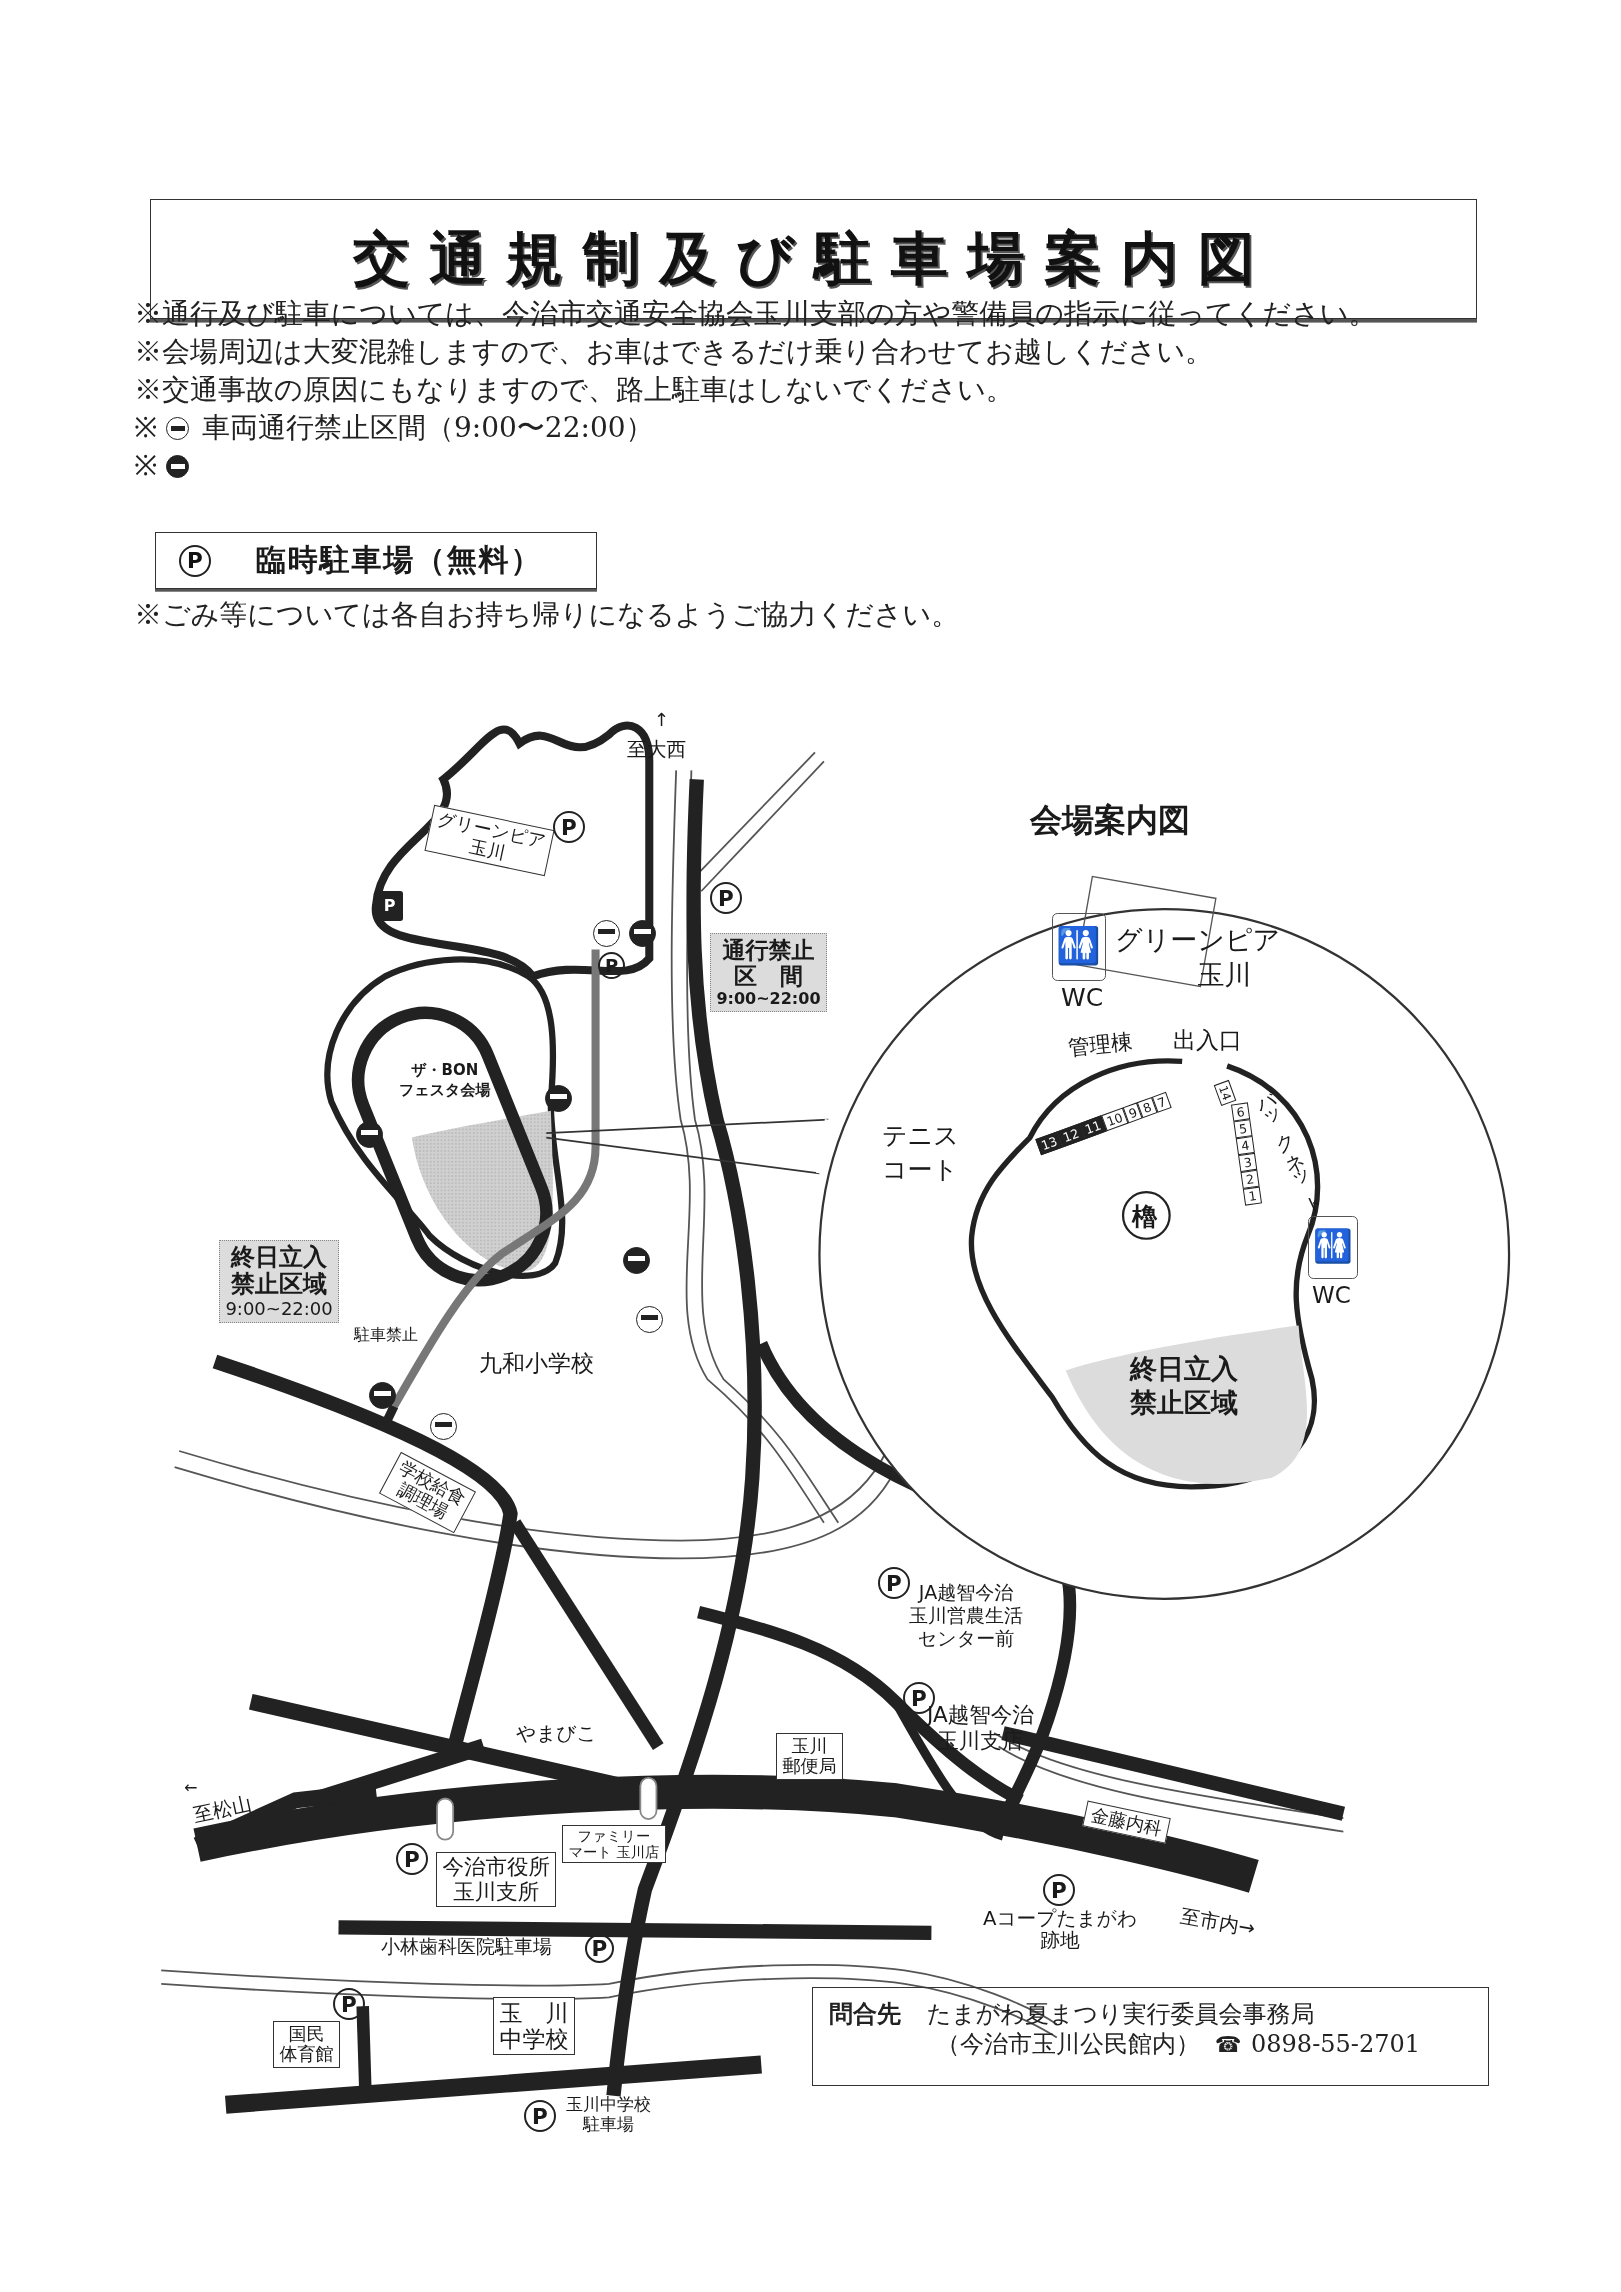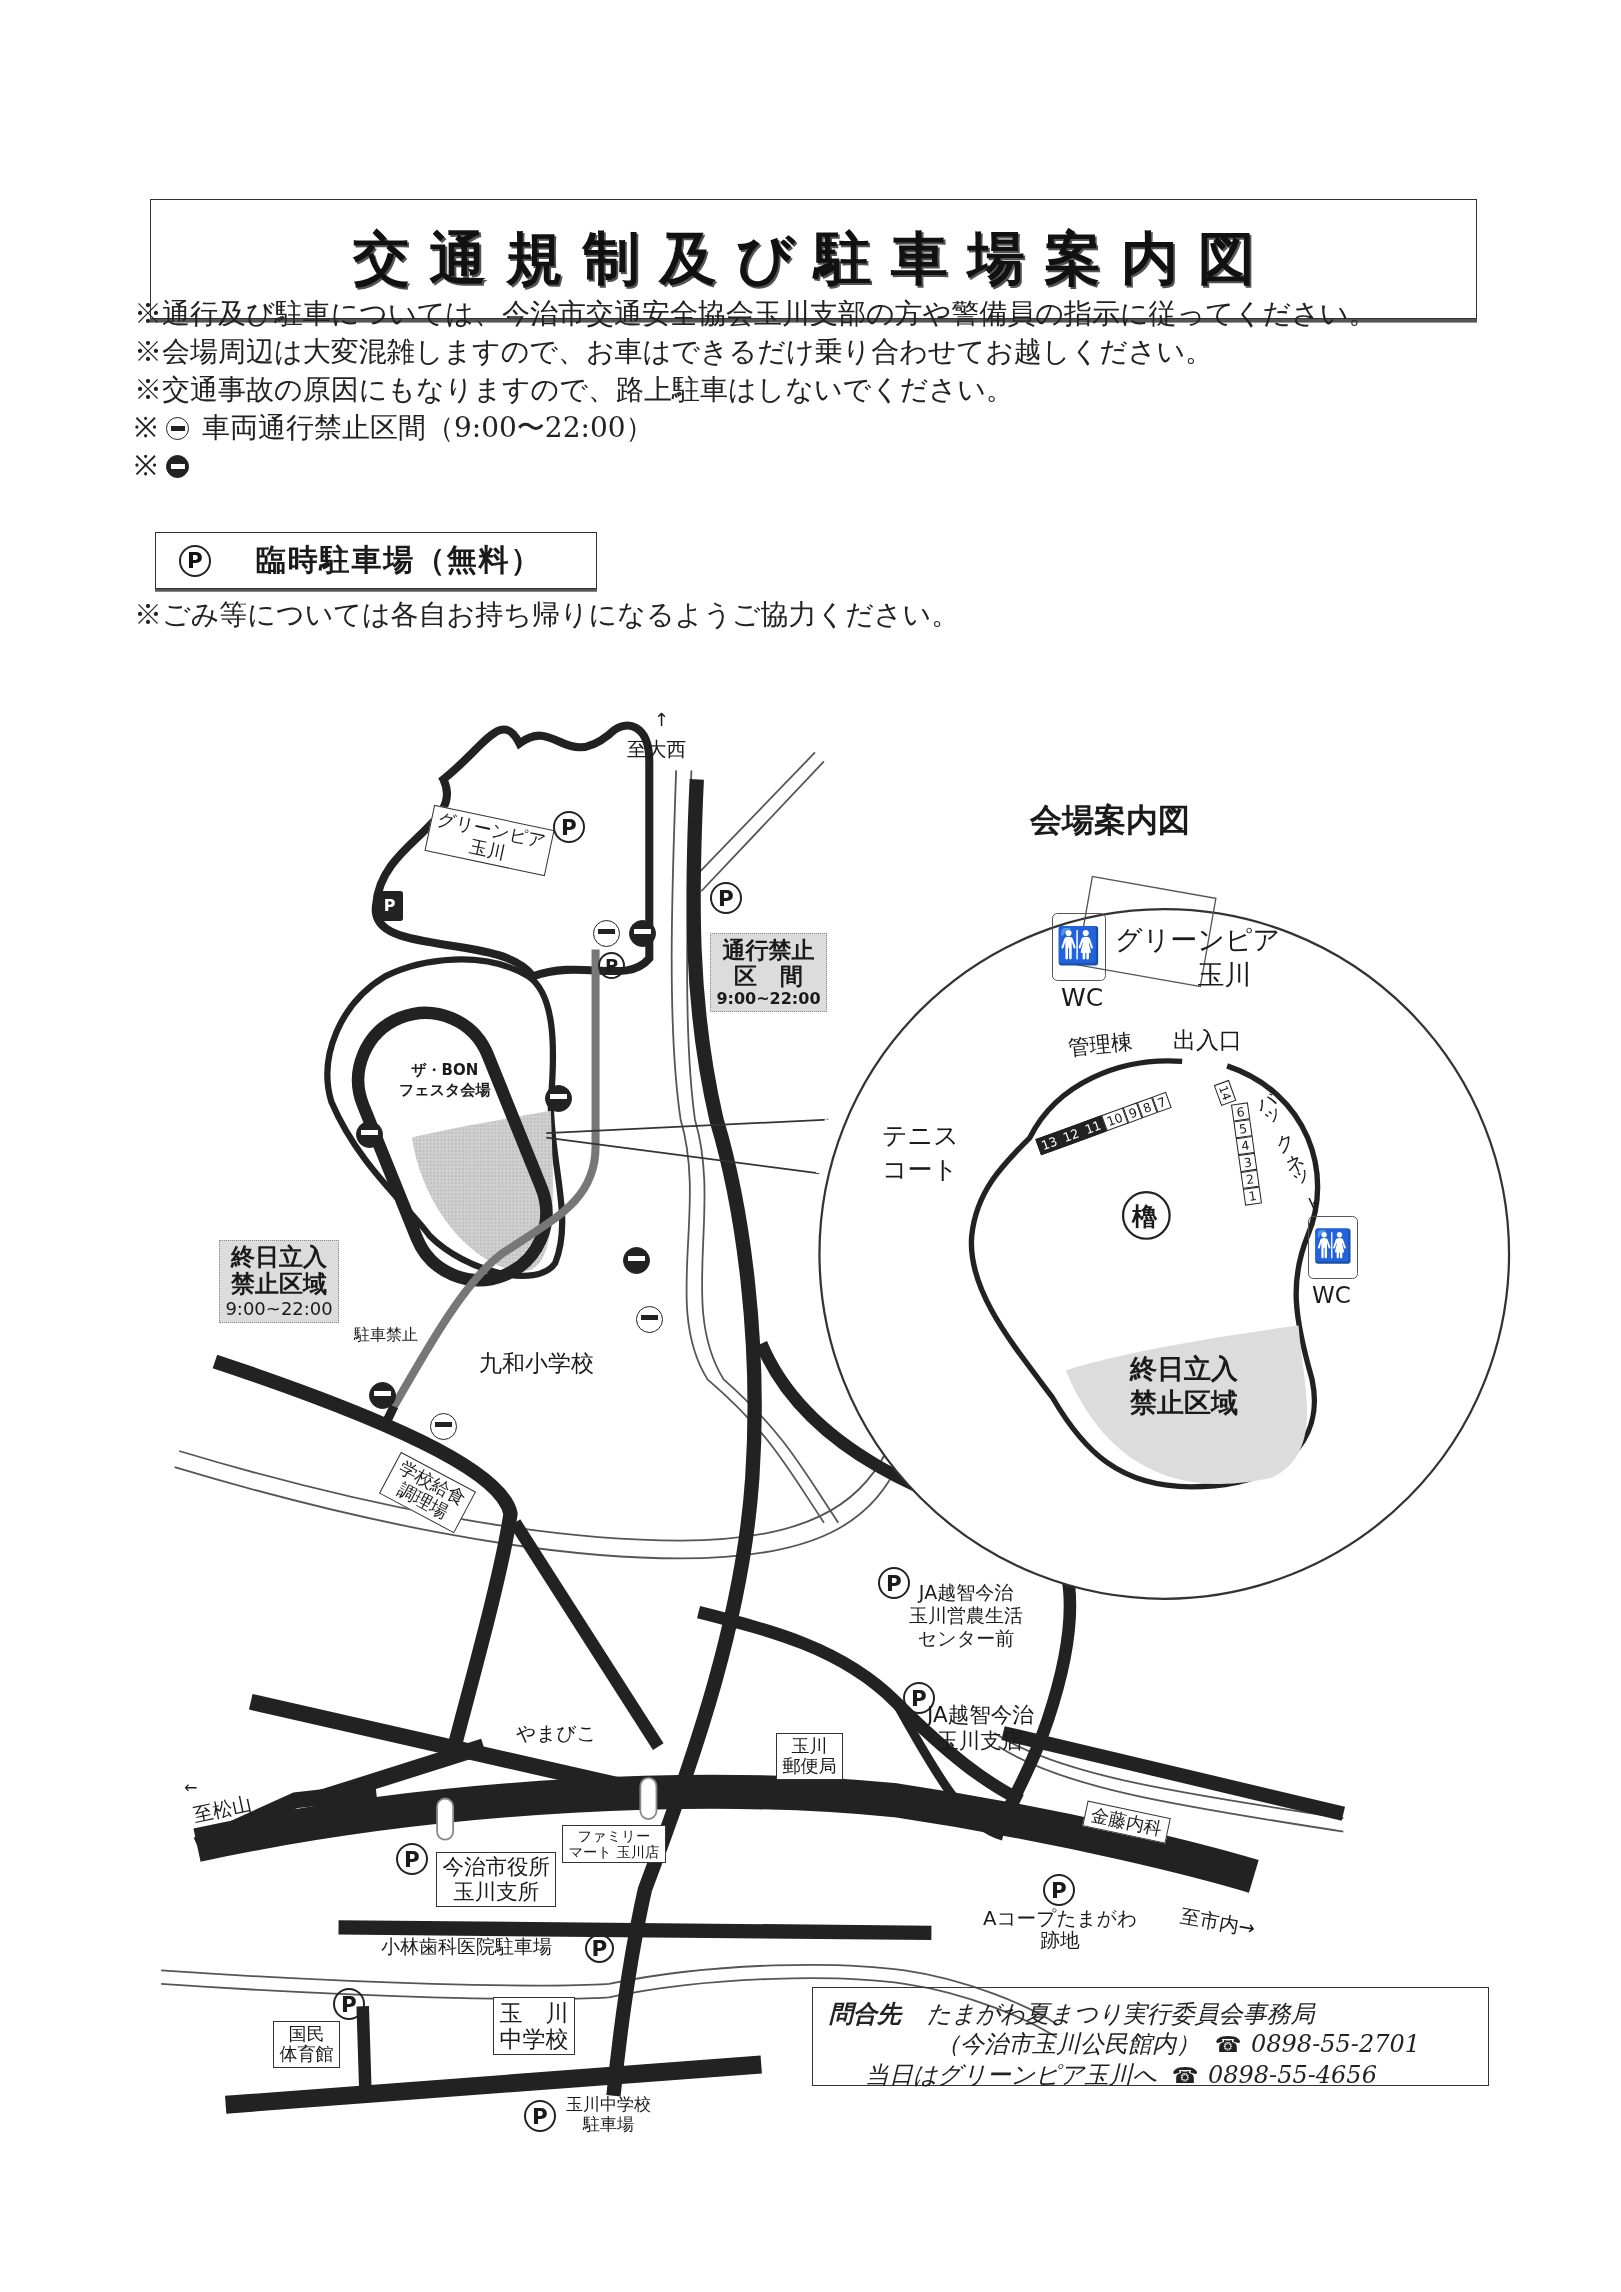--- a/index.html
+++ b/index.html
@@ -48,21 +48,21 @@
   .map-svg { position: absolute; left: 0; top: 0; }
   .lbl { position: absolute; white-space: nowrap; font-family: "DejaVu Sans", sans-serif; color: #1a1a1a; }
   .boxed { border: 1.3px solid #333; background: #fff; padding: 1.8px 5.4px; text-align: center; line-height: 1.15; }
   .gray-box { background: #dcdcdc; border: 0.9px dotted #888; text-align: center; font-weight: bold; line-height: 1.15; padding: 2.7px 5.4px; }
 
   .contact-box {
     position: absolute; left: 812px; top: 1987px; width: 677px; height: 99px;
     border: 1.8px solid #333; padding: 10.7px 16px;
     font-family: "DejaVu Serif", serif; font-size: 24px; line-height: 30px; color: #222;
   }
-  .contact-row { white-space: nowrap; font-style: italic; }
+  .contact-row { white-space: nowrap; }
   .contact-head { font-family: "DejaVu Sans", sans-serif; font-weight: bold; margin-right: 18px; }
   .phone-icon { font-family: "DejaVu Sans", sans-serif; font-size: 21.5px; margin: 0 1.8px 0 7.2px; }
 </style>
 </head>
 <body>
 
 <div class="title-box">
   <span class="title-text">交通規制及び駐車場案内図</span>
 </div>
 
@@ -313,19 +313,14 @@
 <div class="contact-box">
   <div class="contact-row">
     <span class="contact-head">問合先</span>
     <span>たまがわ夏まつり実行委員会事務局</span>
   </div>
   <div class="contact-row" style="padding-left:107px;">
     <span>（今治市玉川公民館内）</span>
     <span class="phone-icon">☎</span>
     <span>0898-55-2701</span>
   </div>
-  <div class="contact-row" style="padding-left:36px;">
-    <span>当日はグリーンピア玉川へ</span>
-    <span class="phone-icon">☎</span>
-    <span>0898-55-4656</span>
-  </div>
 </div>
 
 
 </body></html>

